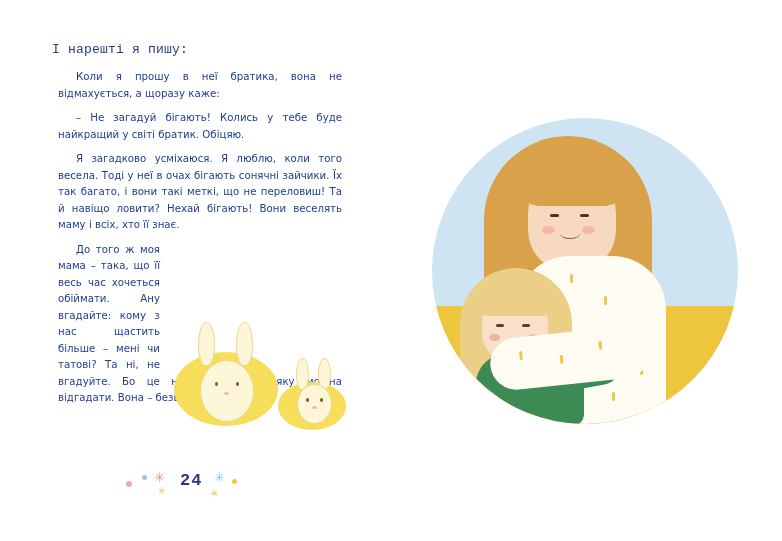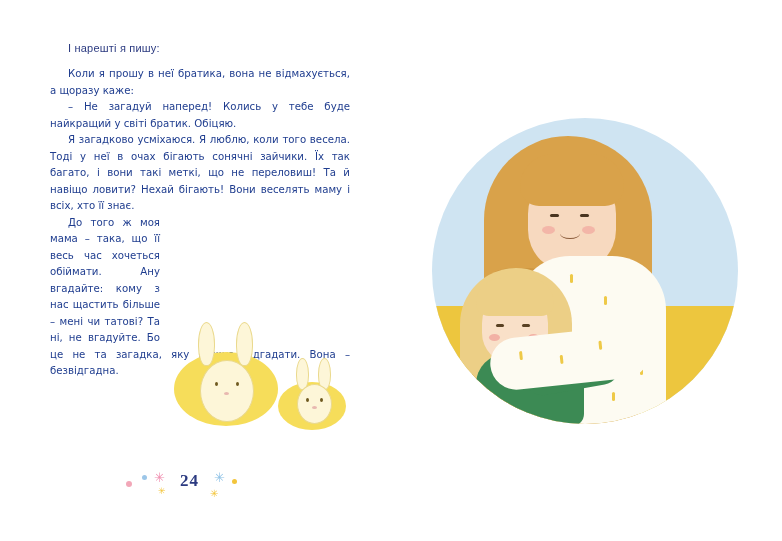--- a/index.html
+++ b/index.html
@@ -21,46 +21,46 @@
   }
 
   
   .text-column {
     position: absolute;
     left: 50px;
     top: 42px;
     width: 300px;
   }
   .intro-line {
-    font-family: Liberation Sans, sans-serif;
-    font-size: 11px;
+    font-family: Liberation Mono, monospace;
+    font-size: 13px;
     color: #2b3a80;
     letter-spacing: 0.2px;
-    margin: 0 0 12px 18px;
+    margin: 0 0 12px 2px;
   }
   .chapter-title {
     font-family: "DejaVu Sans", sans-serif;
     font-size: 19px;
     font-weight: bold;
     color: #f2c230;
     letter-spacing: 1.5px;
     margin: 0 0 18px 6px;
     text-transform: uppercase;
     line-height: 1.1;
   }
   .body-text {
     font-family: "DejaVu Sans", sans-serif;
     font-size: 10.2px;
     color: #1f3d8f;
     line-height: 1.62;
     text-align: justify;
     margin: 0;
   }
   .body-text p {
-    margin: 0;
+    margin: 8px;
     text-indent: 18px;
   }
   .body-text p.dash {
     text-indent: 18px;
   }
 
   
   .bunny-float {
     float: right;
     width: 190px;
@@ -127,21 +127,21 @@
     position: absolute;
     left: 118px;
     bottom: 32px;
     width: 160px;
     height: 40px;
   }
   .page-number {
     position: absolute;
     left: 62px;
     top: 2px;
-    font-family: Liberation Serif, serif;
+    font-family: Liberation Mono, monospace;
     font-size: 17px;
     font-weight: bold;
     color: #2b3a80;
     letter-spacing: 1px;
   }
   .star {
     position: absolute;
     color: #f3c53b;
     font-size: 13px;
     line-height: 1;
@@ -324,21 +324,21 @@
 
 <div class="page">
 
   <div class="text-column">
 
     <div class="intro-line">І нарешті я пишу:</div>
 
 
     <div class="body-text">
       <p>Коли я прошу в неї братика, вона не відмахується, а щоразу каже:</p>
-      <p class="dash">– Не загадуй наперед! Колись у тебе буде найкращий у світі братик. Обіцяю.</p>
+      <p class="dash">– Не загадуй бігають! Колись у тебе буде найкращий у світі братик. Обіцяю.</p>
       <p>Я загадково усміхаюся. Я люблю, коли того весела. Тоді у неї в очах бігають сонячні зайчики. Їх так багато, і вони такі меткі, що не переловиш! Та й навіщо ловити? Нехай бігають! Вони веселять маму і всіх, хто її знає.</p>
       <div class="bunny-float"></div>
       <p>До того ж моя мама – така, що її весь час хочеться обіймати. Ану вгадайте: кому з нас щастить більше – мені чи татові? Та ні, не вгадуйте. Бо це не та загадка, яку можна відгадати. Вона – безвідгадна.</p>
     </div>
   </div>
 
   <div class="bunnies">
 
     <div class="bunny-big">
       <div class="fur" style="left:-10px; top:26px; width:104px; height:74px;"></div>

